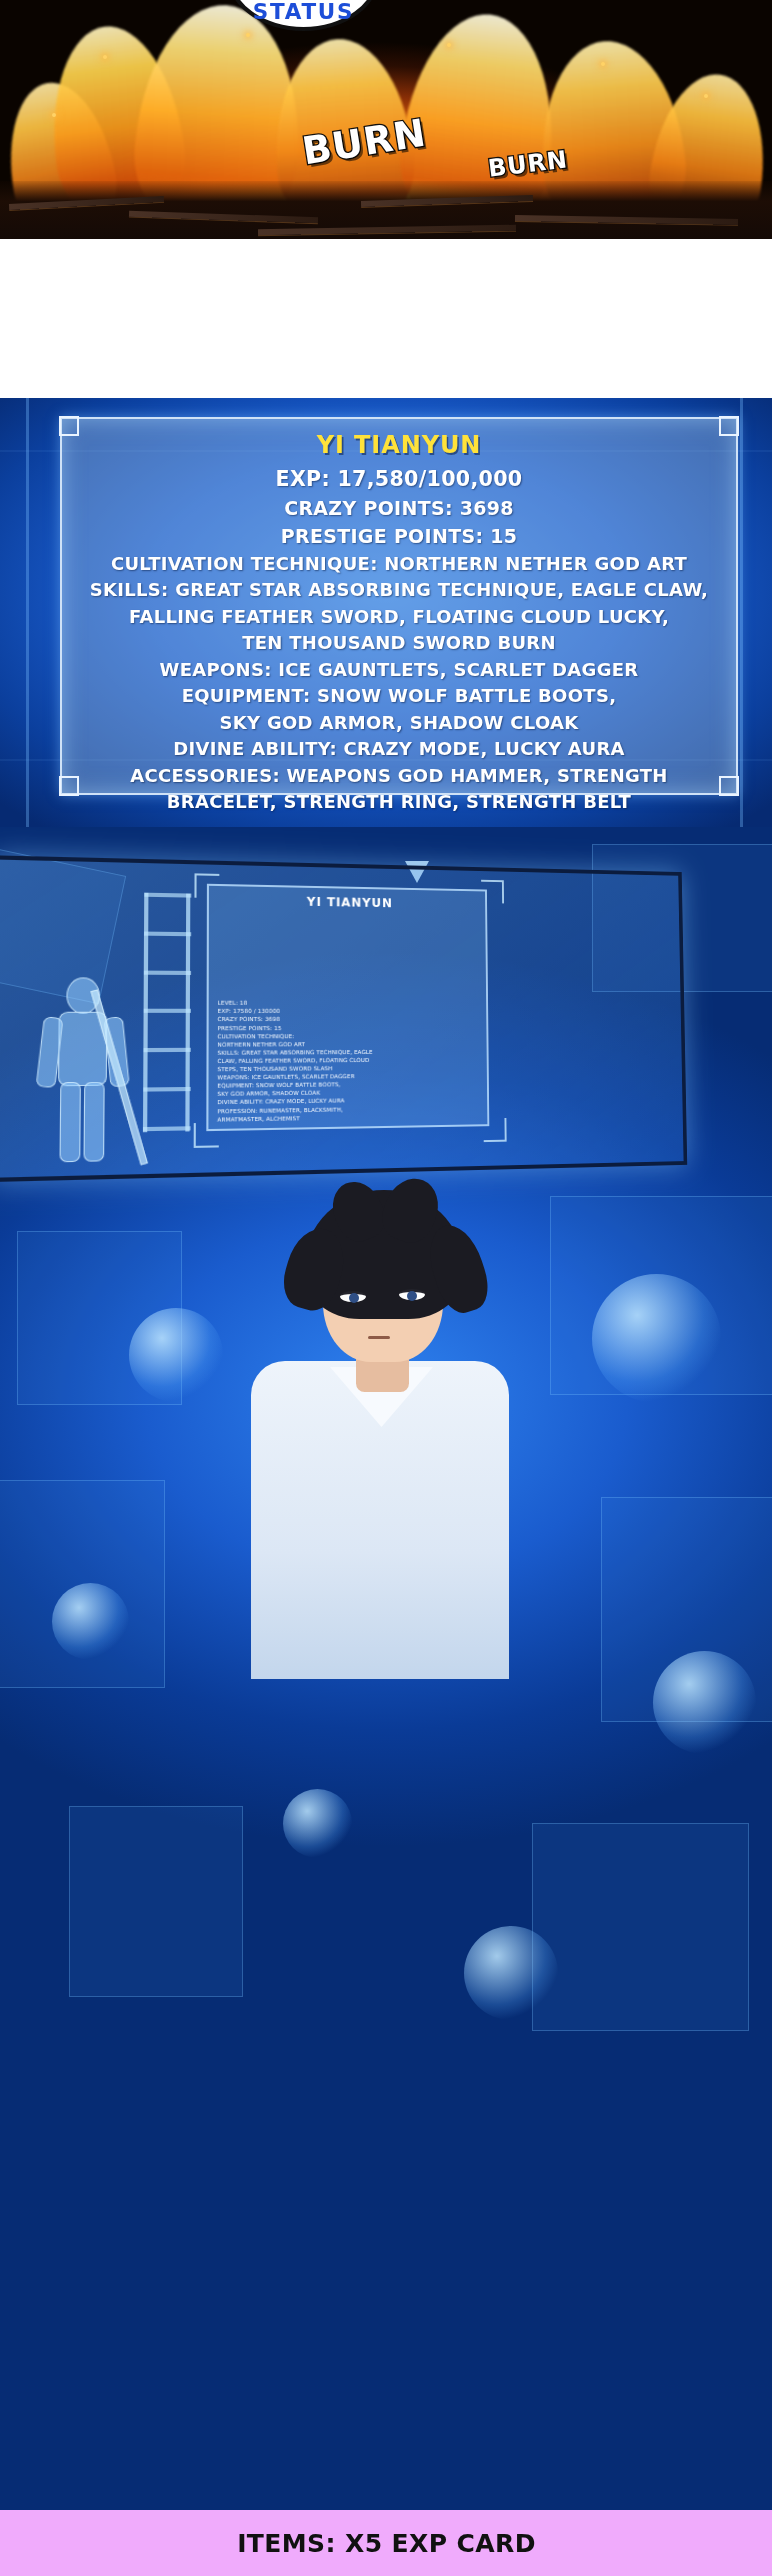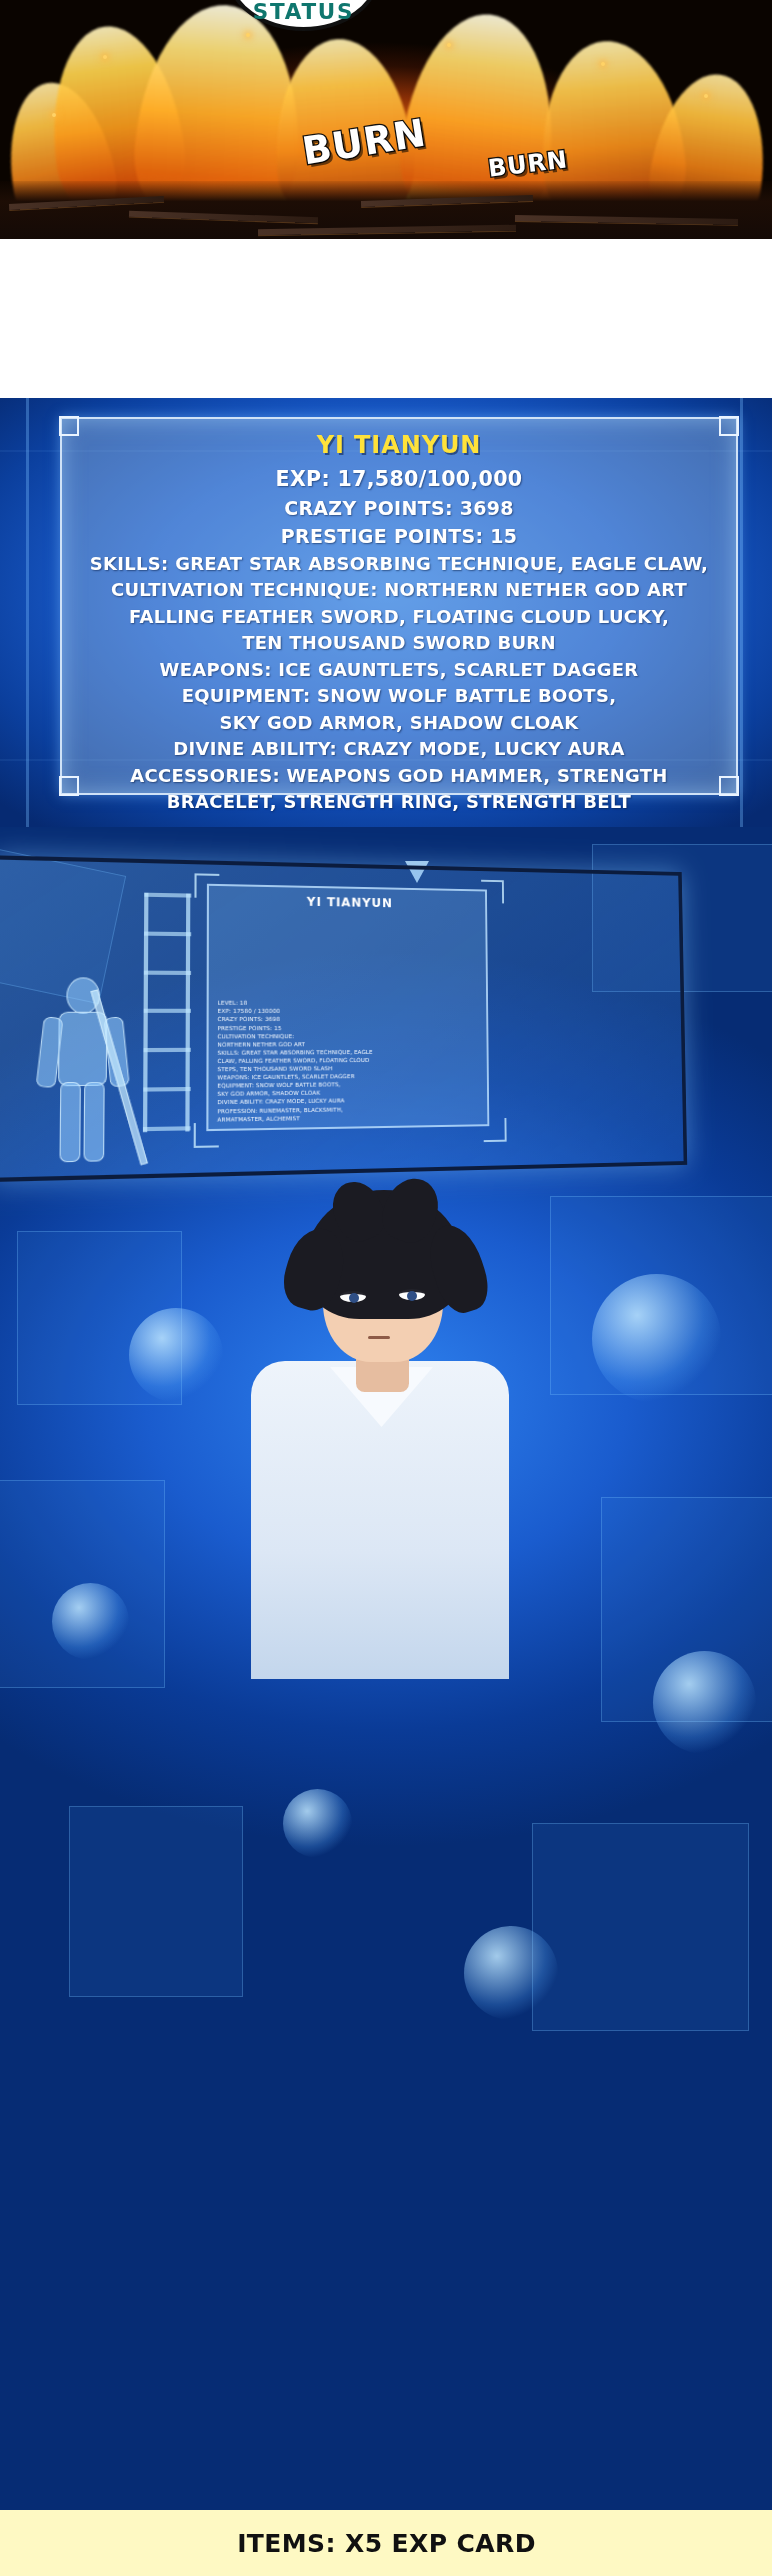--- a/index.html
+++ b/index.html
@@ -78,21 +78,21 @@
     align-items: flex-end;
     justify-content: center;
     padding-bottom: 3.4px;
     box-sizing: border-box;
   }
   .bubble-status span {
     font-family: "DejaVu Sans", sans-serif;
     font-size: 21.5px;
     font-weight: 700;
     letter-spacing: 1.7px;
-    color: #0f766e;
+    color: #1d4ed8;
   }
   .sfx {
     position: absolute;
     font-family: "DejaVu Sans", sans-serif;
     font-weight: 700;
     color: #ffffff;
     -webkit-text-stroke: 2.6px #12100e;
     paint-order: stroke fill;
     text-shadow: 2.6px 3.4px 0 rgba(0,0,0,.55);
   }
@@ -326,21 +326,21 @@
     width: 22px; height: 2.6px;
     background: #8d5b47;
     border-radius: 1.7px;
   }
 
   
   .caption-bar {
     position: absolute;
     left: 0; top: 2510px;
     width: 773px; height: 66px;
-    background: #fef9c3;
+    background: #f0abfc;
     display: flex;
     align-items: center;
     justify-content: center;
   }
   .caption-text {
     font-family: "DejaVu Sans", sans-serif;
     font-size: 25px;
     font-weight: 700;
     color: #111111;
     letter-spacing: 0.4px;
@@ -399,22 +399,22 @@
       <div class="corner c-tl"></div>
       <div class="corner c-tr"></div>
       <div class="corner c-bl"></div>
       <div class="corner c-br"></div>
 
       <div class="sw-name">YI TIANYUN</div>
 
       <div class="sw-line big">EXP: 17,580/100,000</div>
       <div class="sw-line mid">CRAZY POINTS: 3698</div>
       <div class="sw-line mid">PRESTIGE POINTS: 15</div>
+      <div class="sw-line">CULTIVATION TECHNIQUE: NORTHERN NETHER GOD ART</div>
       <div class="sw-line">SKILLS: GREAT STAR ABSORBING TECHNIQUE, EAGLE CLAW,</div>
-      <div class="sw-line">CULTIVATION TECHNIQUE: NORTHERN NETHER GOD ART</div>
       <div class="sw-line">FALLING FEATHER SWORD, FLOATING CLOUD LUCKY,</div>
       <div class="sw-line">TEN THOUSAND SWORD BURN</div>
       <div class="sw-line">WEAPONS: ICE GAUNTLETS, SCARLET DAGGER</div>
       <div class="sw-line">EQUIPMENT: SNOW WOLF BATTLE BOOTS,</div>
       <div class="sw-line">SKY GOD ARMOR, SHADOW CLOAK</div>
       <div class="sw-line">DIVINE ABILITY: CRAZY MODE, LUCKY AURA</div>
       <div class="sw-line">ACCESSORIES: WEAPONS GOD HAMMER, STRENGTH</div>
       <div class="sw-line">BRACELET, STRENGTH RING, STRENGTH BELT</div>
 
     </div>

